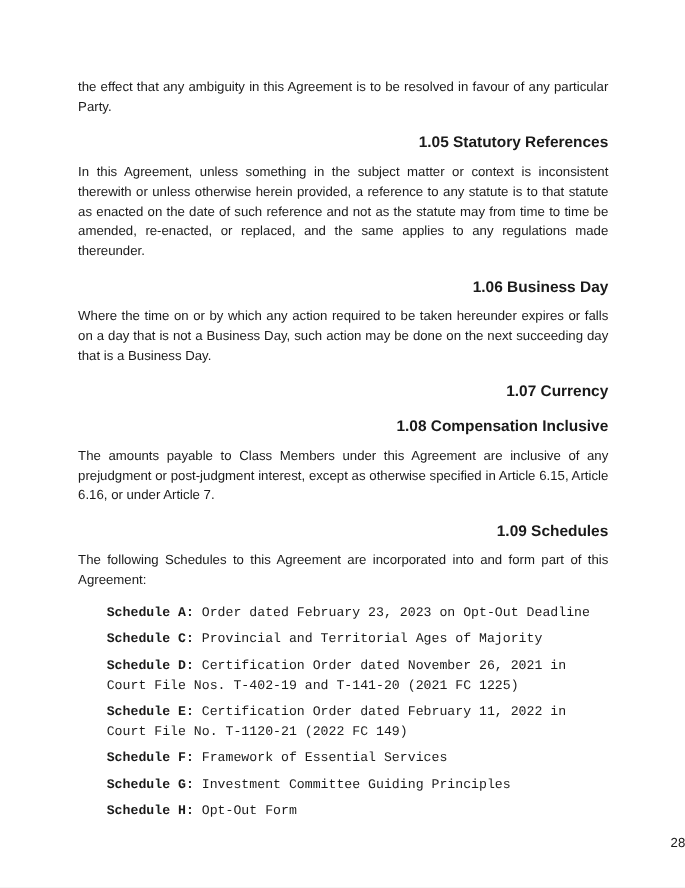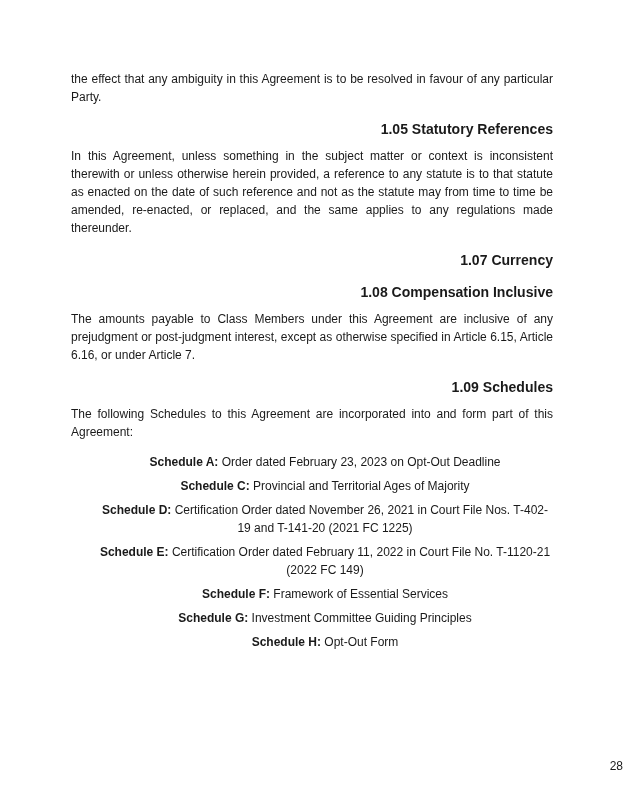--- a/index.html
+++ b/index.html
@@ -29,21 +29,22 @@
     font-weight: bold;
     margin: 14px 0 9px 0;
     text-align: right;
   }
   .schedule-list {
     margin-top: 12px;
     padding-left: 26px;
   }
   .schedule-item {
     margin: 0 0 6px 0;
-    text-align: center;
+    text-align: left;
+    font-family: Liberation Mono, monospace;
   }
   .schedule-label {
     font-weight: bold;
   }
   .footer {
     position: absolute;
     left: 2px;
     right: 0;
     bottom: 32px;
     text-align: right;
@@ -52,20 +53,22 @@
 </head>
 <body>
 
 <div class="page">
 
   <p class="para">the effect that any ambiguity in this Agreement is to be resolved in favour of any particular Party.</p>
 
   <h3 class="section-heading">1.05 Statutory References</h3>
   <p class="para">In this Agreement, unless something in the subject matter or context is inconsistent therewith or unless otherwise herein provided, a reference to any statute is to that statute as enacted on the date of such reference and not as the statute may from time to time be amended, re-enacted, or replaced, and the same applies to any regulations made thereunder.</p>
 
+  <h3 class="section-heading">1.06 Business Day</h3>
+  <p class="para">Where the time on or by which any action required to be taken hereunder expires or falls on a day that is not a Business Day, such action may be done on the next succeeding day that is a Business Day.</p>
 
   <h3 class="section-heading">1.07 Currency</h3>
 
   <h3 class="section-heading">1.08 Compensation Inclusive</h3>
   <p class="para">The amounts payable to Class Members under this Agreement are inclusive of any prejudgment or post-judgment interest, except as otherwise specified in Article 6.15, Article 6.16, or under Article 7.</p>
 
   <h3 class="section-heading">1.09 Schedules</h3>
   <p class="para">The following Schedules to this Agreement are incorporated into and form part of this Agreement:</p>
 
   <div class="schedule-list">

